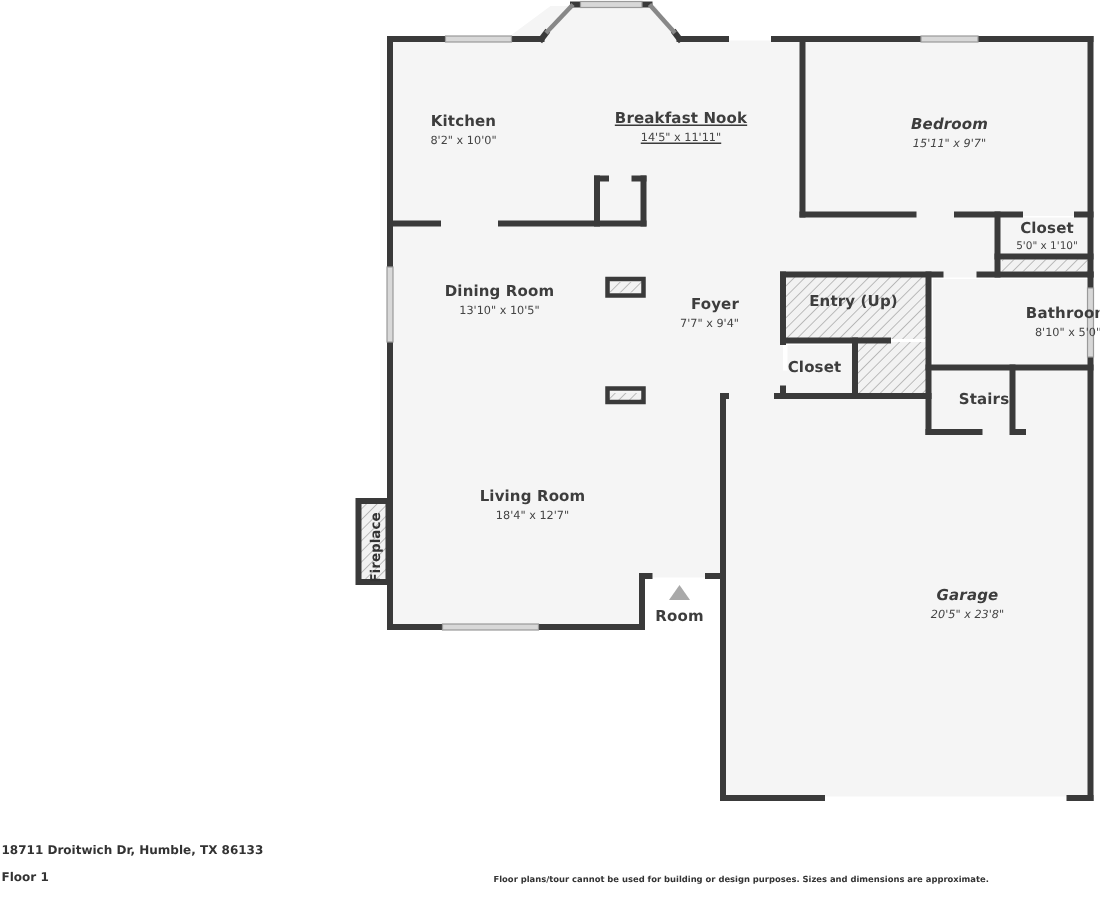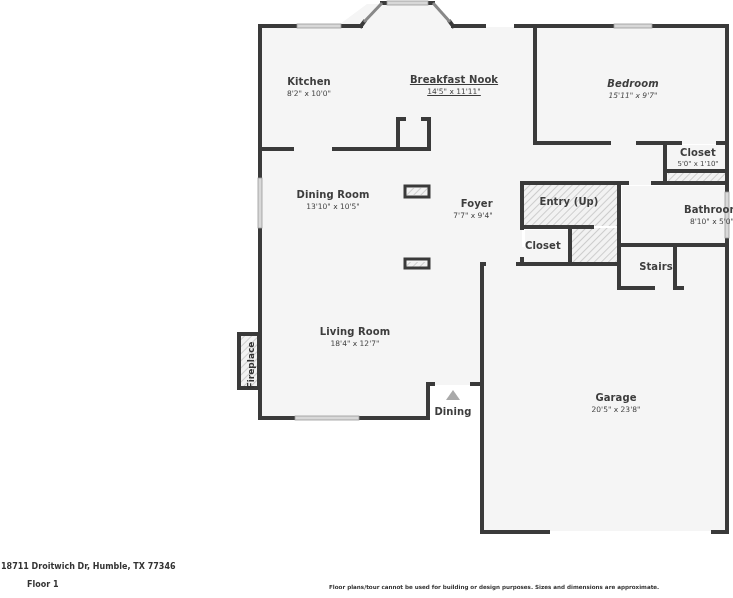--- a/index.html
+++ b/index.html
@@ -2,21 +2,21 @@
 <html><head>
 <meta charset="utf-8">
 <style>
   html, body { margin:0; padding:0; background:#ffffff; }
   body { width:733px; height:598px; position:relative; overflow:hidden; font-family:"DejaVu Sans", sans-serif; color:#3a3a3a; }
   #plan { position:absolute; left:0; top:0; }
   .label { position:absolute; text-align:center; transform:translateX(-50%); white-space:nowrap; }
   .rname { font-size:10px; font-weight:600; color:#3d3d3d; display:block; letter-spacing:0.1px; }
   .rdim { font-size:7.5px; color:#444; display:block; margin-top:2px; }
   .footer-addr { position:absolute; left:1px; top:562px; font-size:8px; font-weight:600; color:#333; }
-  .footer-floor { position:absolute; left:1px; top:580px; font-size:8px; font-weight:600; color:#333;margin-left:26px; }
+  .footer-floor { position:absolute; left:1px; top:580px; font-size:8px; font-weight:600; color:#333; }
   .footer-disclaimer { position:absolute; left:329px; top:584px; font-size:5.6px; font-weight:600; color:#333; white-space:nowrap; }
   .vert { position:absolute; left:251px; top:365px; transform:translate(-50%,-50%) rotate(-90deg); font-size:9px; font-weight:600; color:#333; white-space:nowrap; }
 </style>
 </head>
 <body>
 
 <svg id="plan" width="733" height="598" viewBox="0 0 733 598" xmlns="http://www.w3.org/2000/svg">
   <defs>
     <pattern id="hatch" patternUnits="userSpaceOnUse" width="5" height="5" patternTransform="rotate(45)">
       <rect width="5" height="5" fill="#f2f2f2"></rect>
@@ -166,24 +166,24 @@
 <div class="label" style="left:543px; top:240px;">
   <span class="rname">Closet</span>
 </div>
 <div class="label" style="left:656px; top:261px;">
   <span class="rname">Stairs</span>
 </div>
 <div class="label" style="left:355px; top:326px;">
   <span class="rname">Living Room</span>
   <span class="rdim">18'4" x 12'7"</span>
 </div>
-<div class="label" style="left:616px; top:392px;">
+<div class="label" style="left:645px; top:392px;font-style:italic;">
   <span class="rname">Garage</span>
   <span class="rdim">20'5" x 23'8"</span>
 </div>
 <div class="label" style="left:453px; top:406px;">
-  <span class="rname">Dining</span>
+  <span class="rname">Room</span>
 </div>
 <div class="vert">Fireplace</div>
 
-<div class="footer-addr">18711 Droitwich Dr, Humble, TX 77346</div>
+<div class="footer-addr">18711 Droitwich Dr, Humble, TX 86133</div>
 <div class="footer-floor">Floor 1</div>
 <div class="footer-disclaimer">Floor plans/tour cannot be used for building or design purposes. Sizes and dimensions are approximate.</div>
 
 </body></html>

